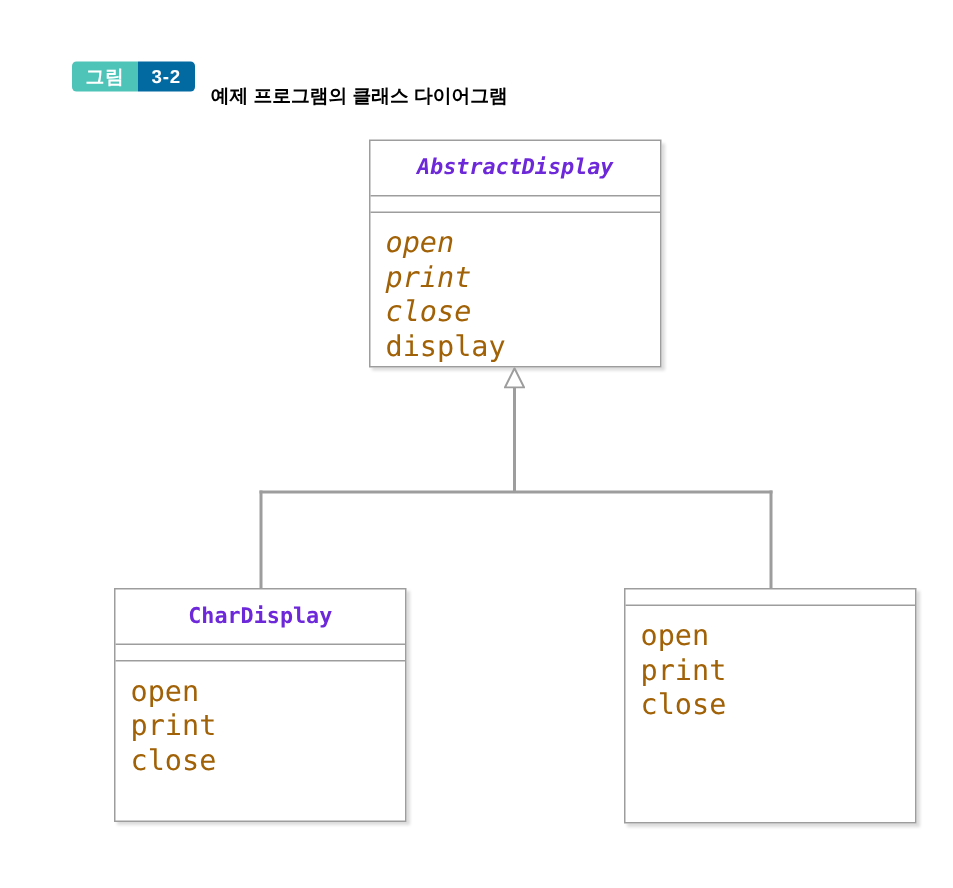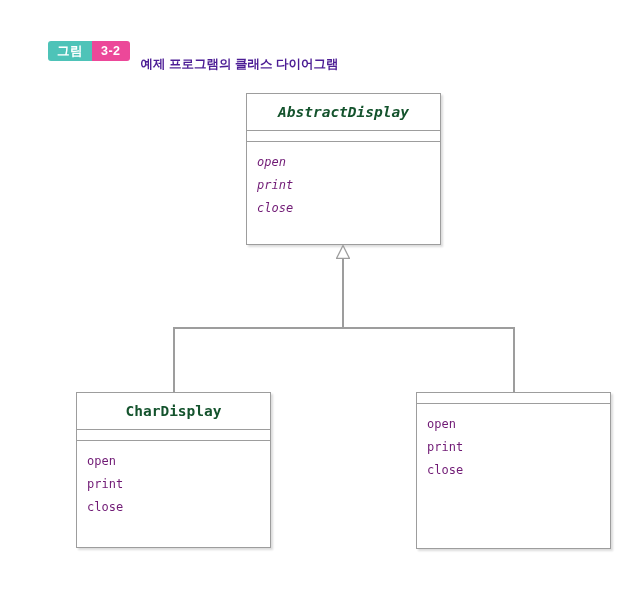--- a/index.html
+++ b/index.html
@@ -41,28 +41,28 @@
     font-weight: bold;
     letter-spacing: 0.5px;
     color: #ffffff;
     box-sizing: border-box;
   }
   .cap-badge.teal {
     background: #4ec3b8;
     border-radius: 3px 0 0 3px;
   }
   .cap-badge.gray {
-    background: #ec4899;
+    background: #0369a1;
     border-radius: 0 3px 3px 0;
   }
   .cap-text {
     margin-left: 11px;
     font-size: 12.5px;
     font-weight: bold;
-    color: #4c1d95;
+    color: #000000;
     white-space: nowrap;
     margin-top: 26px;
   }
 
   
   .uml-box {
     position: absolute;
     background: #ffffff;
     border: 1px solid #9d9d9d;
     box-shadow: 2px 2px 2px rgba(0,0,0,0.14);
@@ -73,41 +73,41 @@
   .uml-name {
     height: 37px;
     display: flex;
     align-items: center;
     justify-content: center;
     border-bottom: 1px solid #9d9d9d;
     box-sizing: border-box;
     font-family: "DejaVu Sans Mono", "Liberation Mono", monospace;
     font-size: 14.5px;
     font-weight: bold;
-    color: #14532d;
+    color: #6d28d9;
     white-space: nowrap;
   }
   .uml-name.abstract {
     font-style: italic;
   }
   .uml-attrs {
     height: 11px;
     border-bottom: 1px solid #9d9d9d;
     box-sizing: border-box;
   }
   .uml-ops {
     flex: 1 1 auto;
     padding: 9px 0 0 10px;
     box-sizing: border-box;
   }
   .op {
     font-family: "DejaVu Sans Mono", "Liberation Mono", monospace;
-    font-size: 12px;
+    font-size: 19px;
     line-height: 23px;
-    color: #701a75;
+    color: #a16207;
     white-space: nowrap;
   }
   .op.abstract {
     font-style: italic;
   }
 
   
   #box-abstract {
     left: 246px;
     top: 93px;
@@ -180,20 +180,21 @@
     <span class="cap-text">예제 프로그램의 클래스 다이어그램</span>
   </div>
 
   <div class="uml-box" id="box-abstract">
     <div class="uml-name abstract">AbstractDisplay</div>
     <div class="uml-attrs"></div>
     <div class="uml-ops">
       <div class="op abstract">open</div>
       <div class="op abstract">print</div>
       <div class="op abstract">close</div>
+      <div class="op">display</div>
     </div>
   </div>
 
   <svg id="conn-arrow" viewBox="0 0 14 14">
     <polygon points="7,0.5 13.4,13.3 0.6,13.3" fill="#ffffff" stroke="#9d9d9d" stroke-width="1.3"></polygon>
   </svg>
   <div class="conn" id="conn-stem"></div>
   <div class="conn" id="conn-bar"></div>
   <div class="conn" id="conn-drop-left"></div>
   <div class="conn" id="conn-drop-right"></div>

